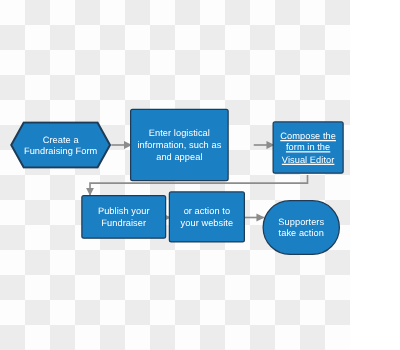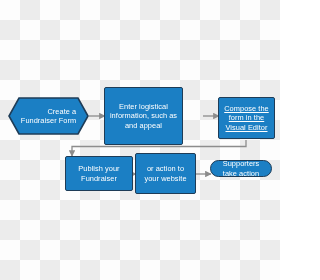--- a/index.html
+++ b/index.html
@@ -51,21 +51,20 @@
   .node.rect {
     border-radius: 2px;
   }
   .node.pill {
     border-radius: 999px;
   }
   .node.hex {
     background: transparent;
     border: none;
     padding: 0;
-    text-align: right;
   }
   .hex-svg {
     position: absolute;
     left: 0;
     top: 0;
     width: 100%;
     height: 100%;
   }
   .hex-label {
     position: relative;
@@ -95,21 +94,21 @@
 
     <line x1="196" y1="174" x2="211" y2="174" stroke="#8c8c8c" stroke-width="1.3" marker-end="url(#ah)"></line>
   </svg>
 
   <div class="node hex" style="left:8px; top:97px; width:81px; height:38px;">
     <svg class="hex-svg" viewBox="0 0 81 38" preserveAspectRatio="none">
       <polygon points="11,1 70,1 80,19 70,37 11,37 1,19" fill="#1b7fc4" stroke="#1e3c57" stroke-width="1.6"></polygon>
     </svg>
     <div class="hex-label">
       <div>Create a</div>
-      <div>Fundraiser Form</div>
+      <div>Fundraising Form</div>
     </div>
   </div>
 
   <div class="node rect" style="left:104px; top:87px; width:79px; height:58px;">
     <div>
       <div>Enter logistical</div>
       <div>information, such as</div>
       <div>and appeal</div>
     </div>
   </div>
@@ -129,20 +128,20 @@
     </div>
   </div>
 
   <div class="node rect" style="left:135px; top:153px; width:61px; height:41px;">
     <div>
       <div>or action to</div>
       <div>your website</div>
     </div>
   </div>
 
-  <div class="node pill" style="left:210px; top:160px; width:62px; height:17px;">
+  <div class="node pill" style="left:210px; top:160px; width:62px; height:44px;">
     <div>
       <div>Supporters</div>
       <div>take action</div>
     </div>
   </div>
 
 </div>
 
 </body></html>

